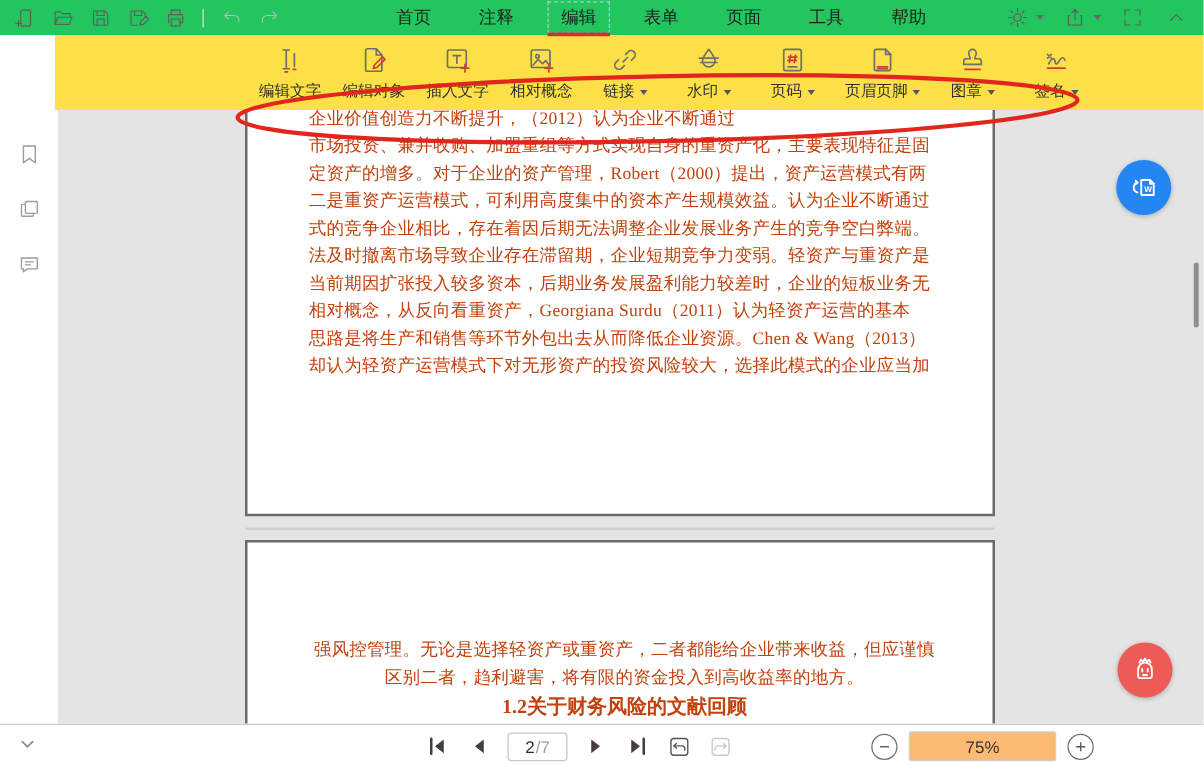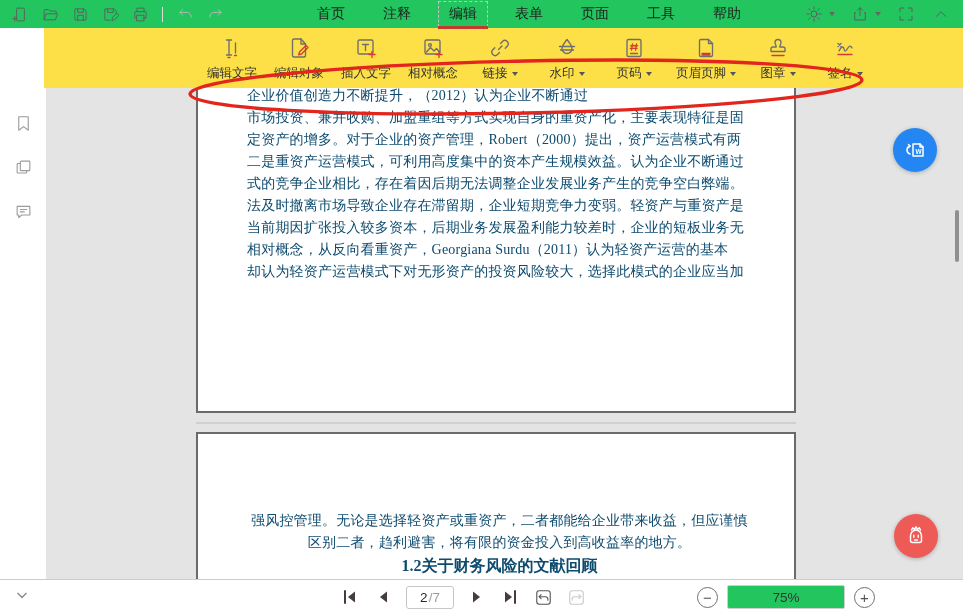--- a/index.html
+++ b/index.html
@@ -43,21 +43,21 @@
   .side-btn svg { width:19px; height:19px; fill:none; stroke:#9b9b9b; stroke-width:1.4; stroke-linecap:round; stroke-linejoin:round; }
 
   .canvas { position:absolute; left:46px; top:88px; width:917px; height:491px; background:#e4e4e4; overflow:hidden; z-index:1; }
 
   .page { position:absolute; left:150px; width:600px; background:#fff; border:2px solid #6a6a6a; }
   .page1 { top:-40px; height:365px; }
   .page2 { top:344px; height:300px; }
   .page-sep { position:absolute; left:150px; top:334px; width:600px; height:2px; background:#d0d0d0; }
 
   .textblock { position:absolute; left:49px; width:505px;
-    font-family:"Liberation Serif","DejaVu Serif",serif; font-size:14px; color:#0c4a6e; }
+    font-family:"Liberation Serif","DejaVu Serif",serif; font-size:14px; color:#c2410c; }
   .tb1 { top:35px; } .tb2 { top:76px;text-align:center; }
   .doc-line { height:22px; line-height:22px; white-space:nowrap; letter-spacing:0.2px; }
   .doc-heading { height:24px; line-height:24px; font-weight:700; font-size:16px; white-space:nowrap; }
 
   .fab { position:absolute; width:44px; height:44px; border-radius:50%; display:flex; align-items:center; justify-content:center; cursor:pointer; }
   .fab svg { width:28px; height:28px; fill:none; stroke:#fff; stroke-width:1.5; stroke-linecap:round; stroke-linejoin:round; }
   .fab-word { left:847px; top:40px; background:#2386f2; box-shadow:0 1px 4px rgba(0,0,0,.25); }
   .fab-robot { left:848px; top:426px; background:#ee5a55; box-shadow:0 1px 4px rgba(0,0,0,.25); }
 
   .scroll-thumb { position:absolute; left:909px; top:122px; width:4px; height:52px; background:#8f8f8f; border-radius:2px; cursor:pointer; }
@@ -71,21 +71,21 @@
   .nav-btn svg { width:16px; height:16px; }
   .tri { fill:#473c3c; } .bar { stroke:#473c3c; stroke-width:2; stroke-linecap:round; }
   .page-box { width:48px; height:23px; border:1px solid #c6c6c6; border-radius:3px; background:#fff;
     display:flex; align-items:center; justify-content:center; font-size:13.5px; gap:1px; }
   .page-cur { color:#2b2b2b; } .page-tot { color:#9c9c9c; }
   .hist-btn svg { width:19px; height:19px; fill:none; stroke:#555; stroke-width:1.4; stroke-linecap:round; stroke-linejoin:round; }
   .hist-btn.disabled svg { stroke:#c9c9c9; }
   .zoom-controls { position:absolute; left:697px; top:0; height:34px; display:flex; align-items:center; gap:9px; }
   .zoom-circle { width:21px; height:21px; border-radius:50%; border:1.4px solid #6f6f6f; color:#555;
     display:flex; align-items:center; justify-content:center; font-size:15px; line-height:1; cursor:pointer; background:#fff; }
-  .zoom-box { width:118px; height:24px; border:1px solid #cfcfcf; background:#22c55e; border-radius:2px;
+  .zoom-box { width:118px; height:24px; border:1px solid #cfcfcf; background:#fdba74; border-radius:2px;
     display:flex; align-items:center; justify-content:center; font-size:13.5px; color:#333; cursor:pointer; }
 </style>
 </head>
 <body>
 
 <div class="app">
 
   <header class="menubar">
     <div class="file-icons">
       <div class="icon-btn">
@@ -345,20 +345,21 @@
     <section class="page page1">
       <div class="textblock tb1">
         <div class="doc-line">企业价值创造力不断提升，（2012）认为企业不断通过</div>
         <div class="doc-line">市场投资、兼并收购、加盟重组等方式实现自身的重资产化，主要表现特征是固</div>
         <div class="doc-line">定资产的增多。对于企业的资产管理，Robert（2000）提出，资产运营模式有两</div>
         <div class="doc-line">二是重资产运营模式，可利用高度集中的资本产生规模效益。认为企业不断通过</div>
         <div class="doc-line">式的竞争企业相比，存在着因后期无法调整企业发展业务产生的竞争空白弊端。</div>
         <div class="doc-line">法及时撤离市场导致企业存在滞留期，企业短期竞争力变弱。轻资产与重资产是</div>
         <div class="doc-line">当前期因扩张投入较多资本，后期业务发展盈利能力较差时，企业的短板业务无</div>
         <div class="doc-line">相对概念，从反向看重资产，Georgiana Surdu（2011）认为轻资产运营的基本</div>
+        <div class="doc-line">思路是将生产和销售等环节外包出去从而降低企业资源。Chen &amp; Wang（2013）</div>
         <div class="doc-line">却认为轻资产运营模式下对无形资产的投资风险较大，选择此模式的企业应当加</div>
       </div>
     </section>
 
     <div class="page-sep"></div>
 
     <section class="page page2">
       <div class="textblock tb2">
         <div class="doc-line">强风控管理。无论是选择轻资产或重资产，二者都能给企业带来收益，但应谨慎</div>
         <div class="doc-line">区别二者，趋利避害，将有限的资金投入到高收益率的地方。</div>

